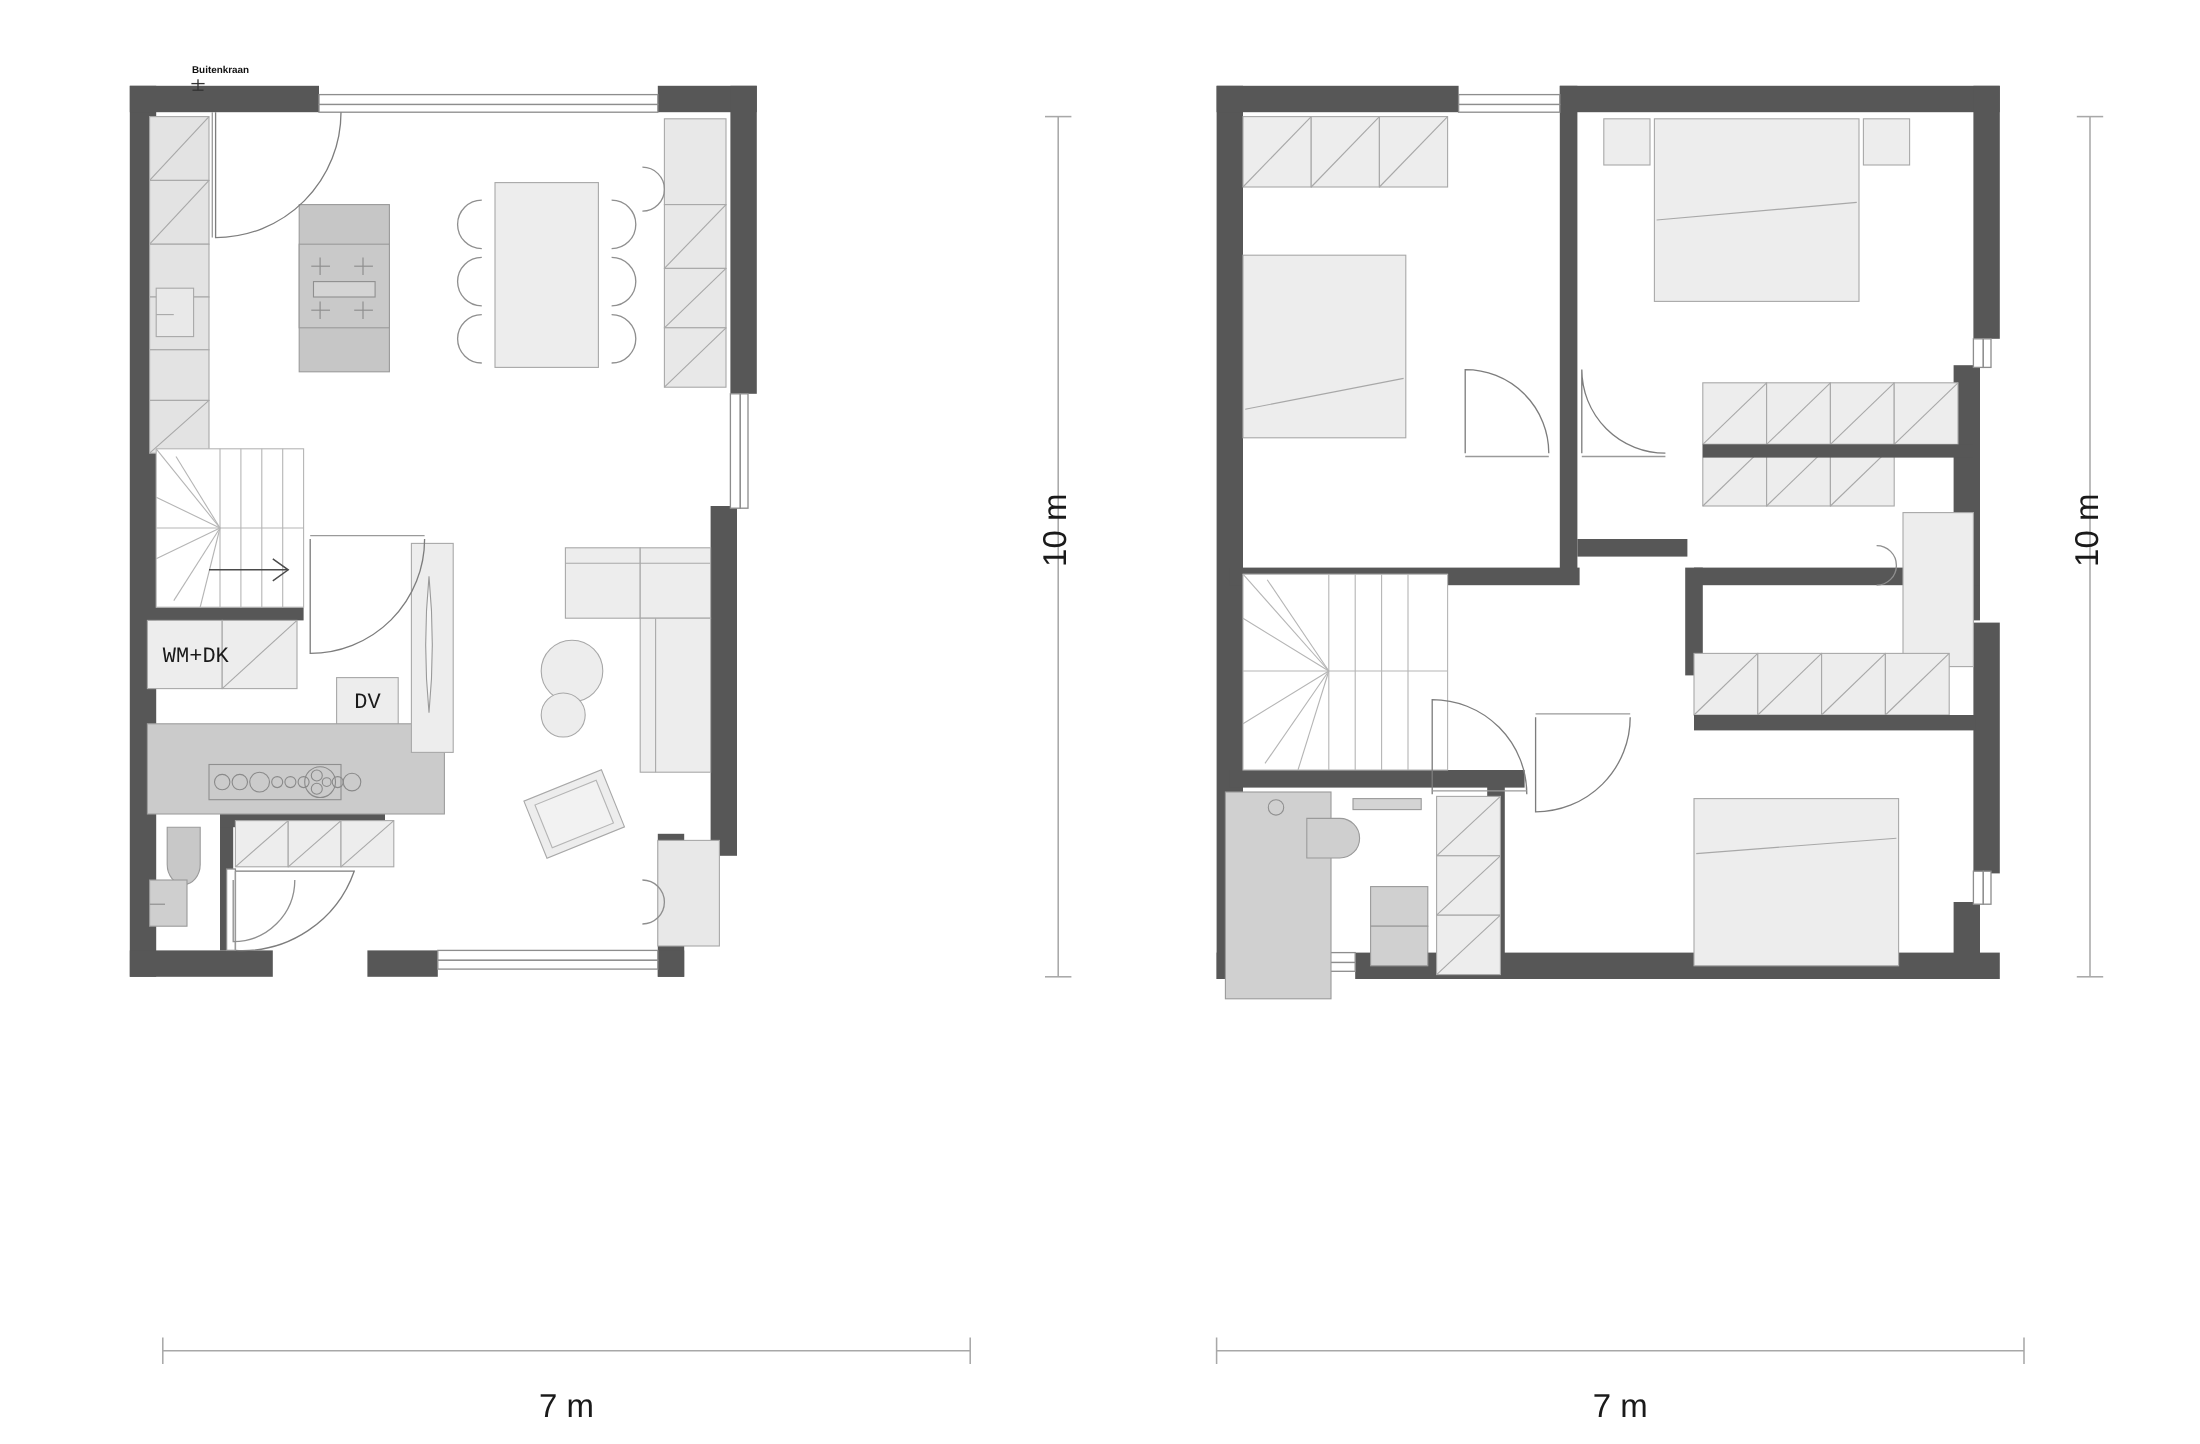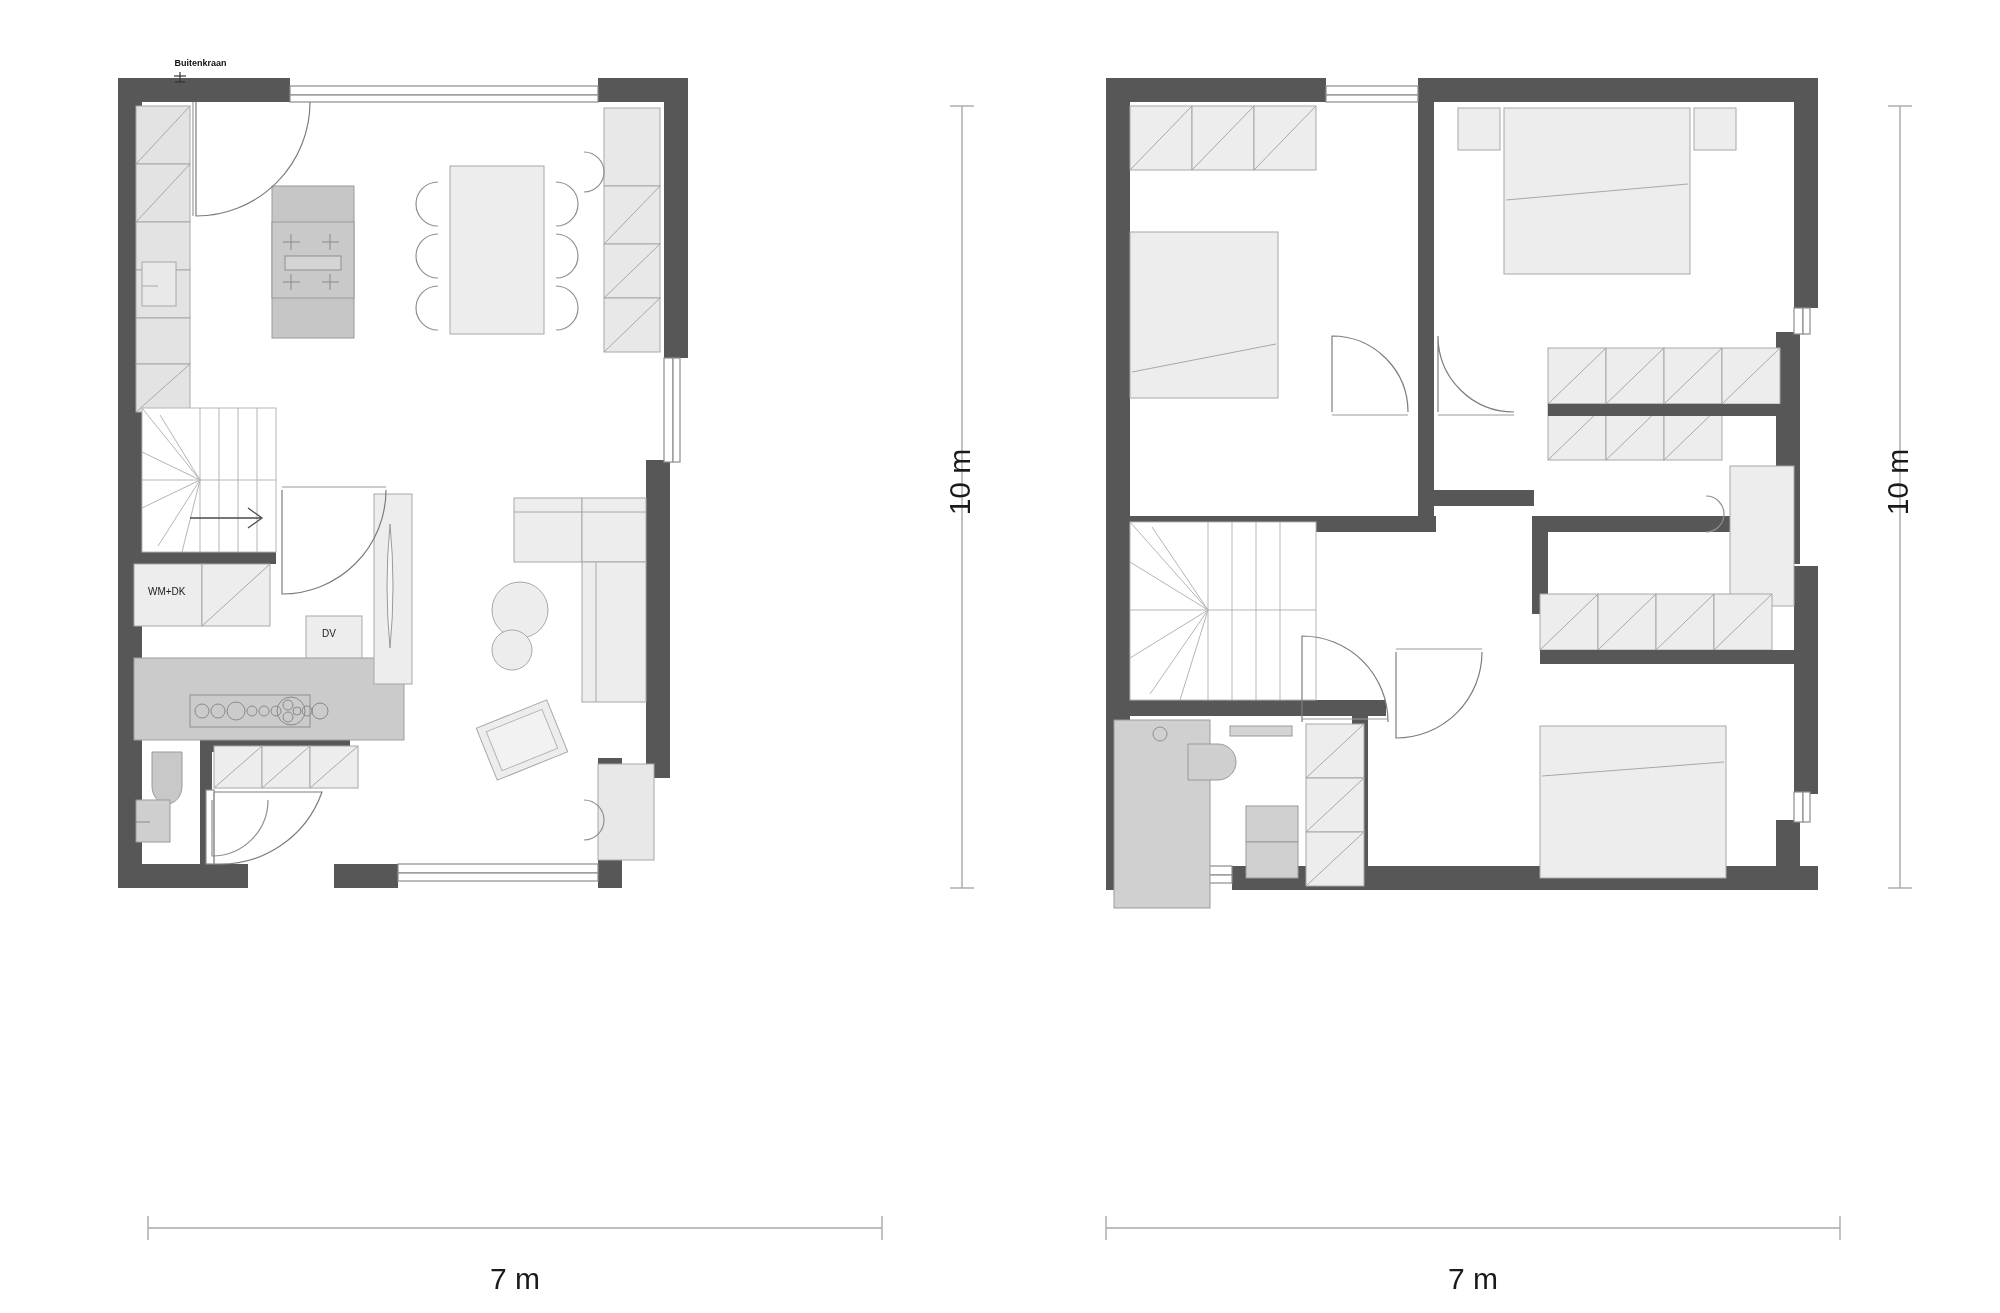--- a/index.html
+++ b/index.html
@@ -30,22 +30,22 @@
   .plan-note {
     position: absolute;
     font-family: "Liberation Sans", sans-serif;
     font-size: 9px;
     font-weight: bold;
     color: #111111;
     white-space: nowrap;
   }
   .room-tag {
     position: absolute;
-    font-family: Liberation Sans, sans-serif;
-    font-size: 10px;
+    font-family: Liberation Mono, monospace;
+    font-size: 20px;
     color: #1a1a1a;
     white-space: nowrap;
   }
 </style>
 </head>
 <body>
 
 <div id="page">
 
   <svg class="plan-svg" width="2000" height="1313">

